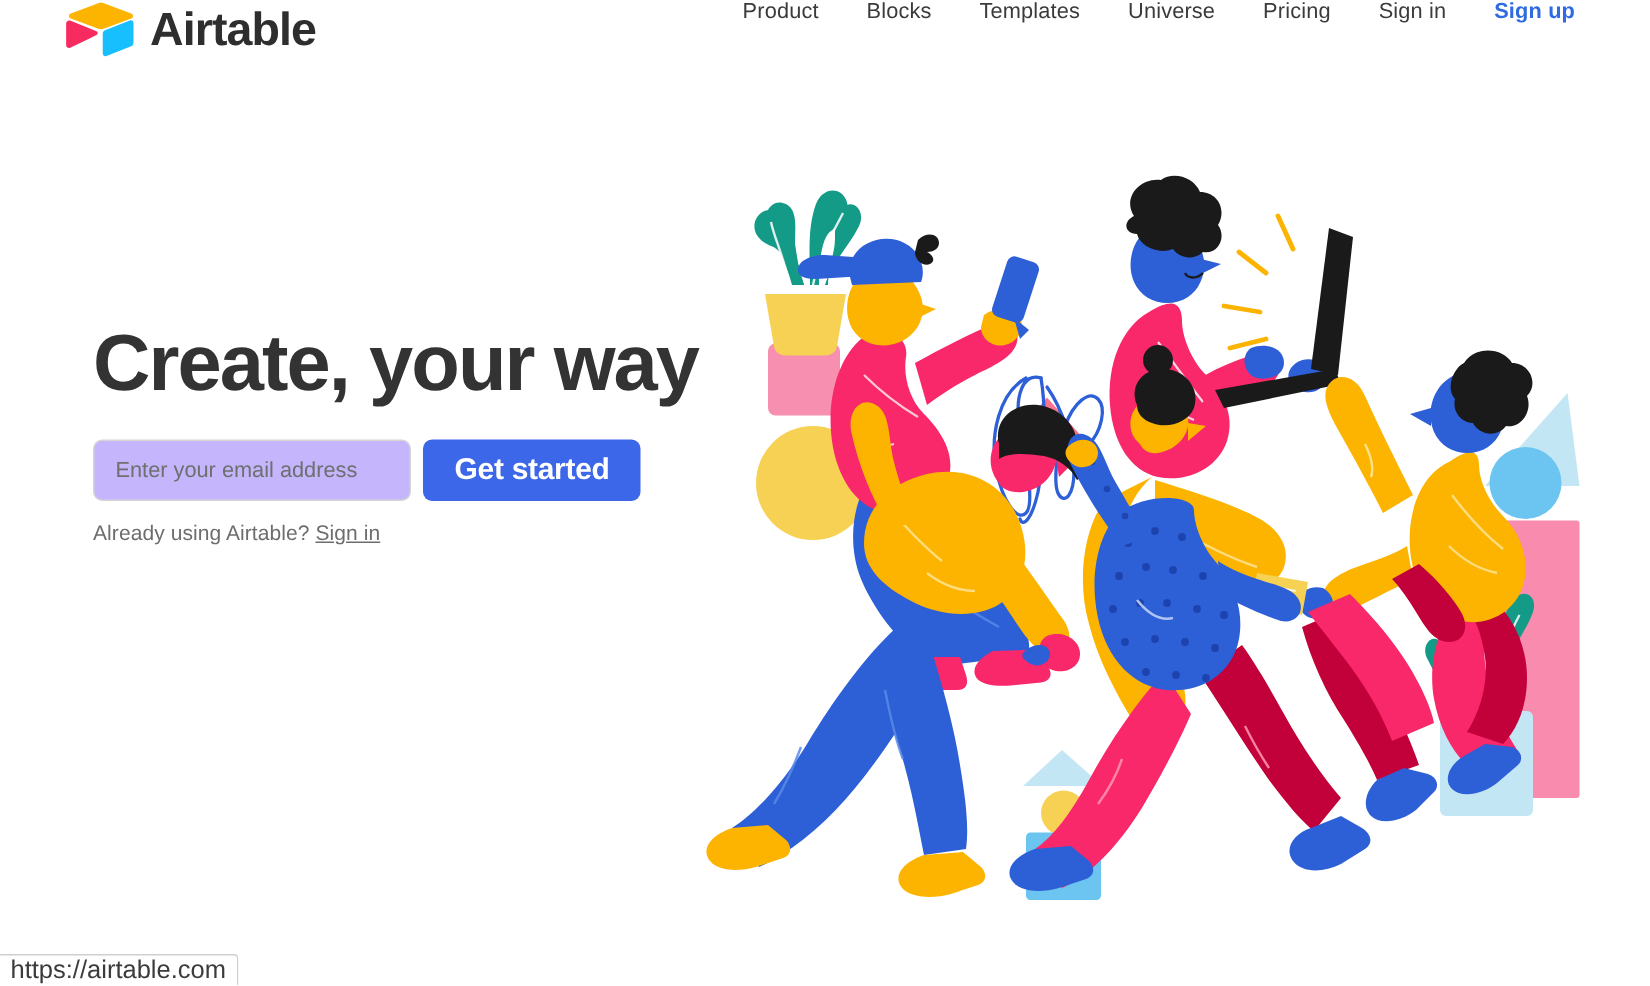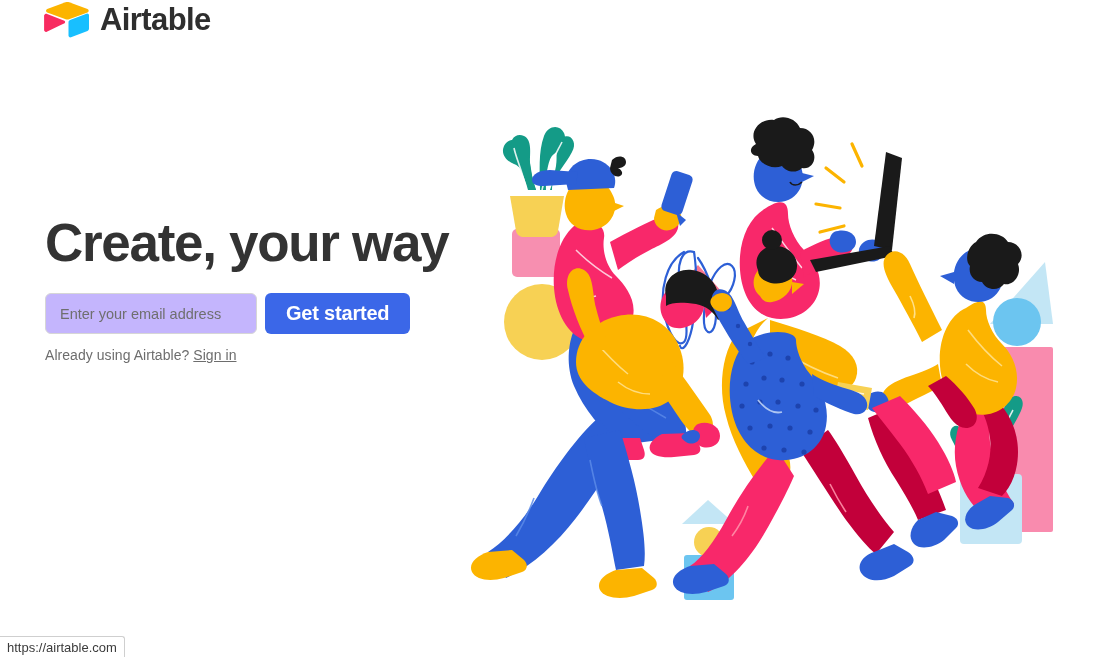--- a/index.html
+++ b/index.html
@@ -64,21 +64,21 @@
     font-weight: 700;
     color: #2e2e2e;
     letter-spacing: -0.6px;
     line-height: 1;
     font-family: "Liberation Sans", sans-serif;
   }
 
   
   .hero-left {
     position: absolute;
-    left: 45px;
+    left: 62px;
     top: 214px;
     width: 430px;
   }
   .headline {
     font-size: 53px;
     line-height: 1.08;
     font-weight: 700;
     color: #333333;
     letter-spacing: -1.3px;
     margin: 0 0 22px 0;
@@ -152,21 +152,21 @@
     bottom: 0;
     height: 21px;
     padding: 0 7px;
     display: flex;
     align-items: center;
     background: #ffffff;
     border: 1px solid #cfcfcf;
     border-left: none;
     border-bottom: none;
     border-top-right-radius: 3px;
-    font-size: 13px;
+    font-size: 17px;
     color: #3b3b3b;
     font-family: "Liberation Sans", sans-serif;
     z-index: 50;
   }
 </style>
 </head>
 <body>
 
 <div class="page">
 
@@ -176,20 +176,29 @@
       <span class="logo-mark">
         <svg viewBox="0 0 46 38" xmlns="http://www.w3.org/2000/svg">
           <path d="M21.5 2.2 L3.2 9.0 C1.6 9.6 1.6 11.8 3.2 12.4 L21.6 19.2 C22.7 19.6 24.0 19.6 25.1 19.2 L43.5 12.4 C45.1 11.8 45.1 9.6 43.5 9.0 L25.2 2.2 C24.0 1.8 22.7 1.8 21.5 2.2 Z" fill="#FCB400"></path>
           <path d="M24.5 22.4 L24.5 35.6 C24.5 36.9 25.8 37.8 27.0 37.3 L43.5 30.9 C44.4 30.5 45.0 29.6 45.0 28.6 L45.0 15.4 C45.0 14.1 43.7 13.2 42.5 13.7 L26.0 20.1 C25.1 20.5 24.5 21.4 24.5 22.4 Z" fill="#18BFFF"></path>
           <path d="M20.6 23.2 L15.7 25.6 L2.8 31.8 C1.6 32.4 0.1 31.5 0.1 30.1 L0.1 15.6 C0.1 15.1 0.4 14.7 0.7 14.4 C0.8 14.2 1.0 14.1 1.2 14.0 C1.7 13.7 2.5 13.6 3.1 13.9 L20.4 20.8 C21.3 21.1 21.4 22.7 20.6 23.2 Z" fill="#F82B60"></path>
         </svg>
       </span>
       <span class="brand-word">Airtable</span>
     </a>
 
+    <nav class="nav">
+      <a class="nav-item" href="#">Product</a>
+      <a class="nav-item" href="#">Blocks</a>
+      <a class="nav-item" href="#">Templates</a>
+      <a class="nav-item" href="#">Universe</a>
+      <a class="nav-item" href="#">Pricing</a>
+      <a class="nav-item" href="#">Sign in</a>
+      <a class="nav-item accent" href="#">Sign up</a>
+    </nav>
   </div>
 
   <div class="hero-left">
     <h1 class="headline">Create, your way</h1>
 
     <form class="signup-form">
       <input class="email-input" type="text" autofocus="" placeholder="Enter your email address" style="">
       <button class="cta-button" type="submit">Get started</button>
     </form>
 

